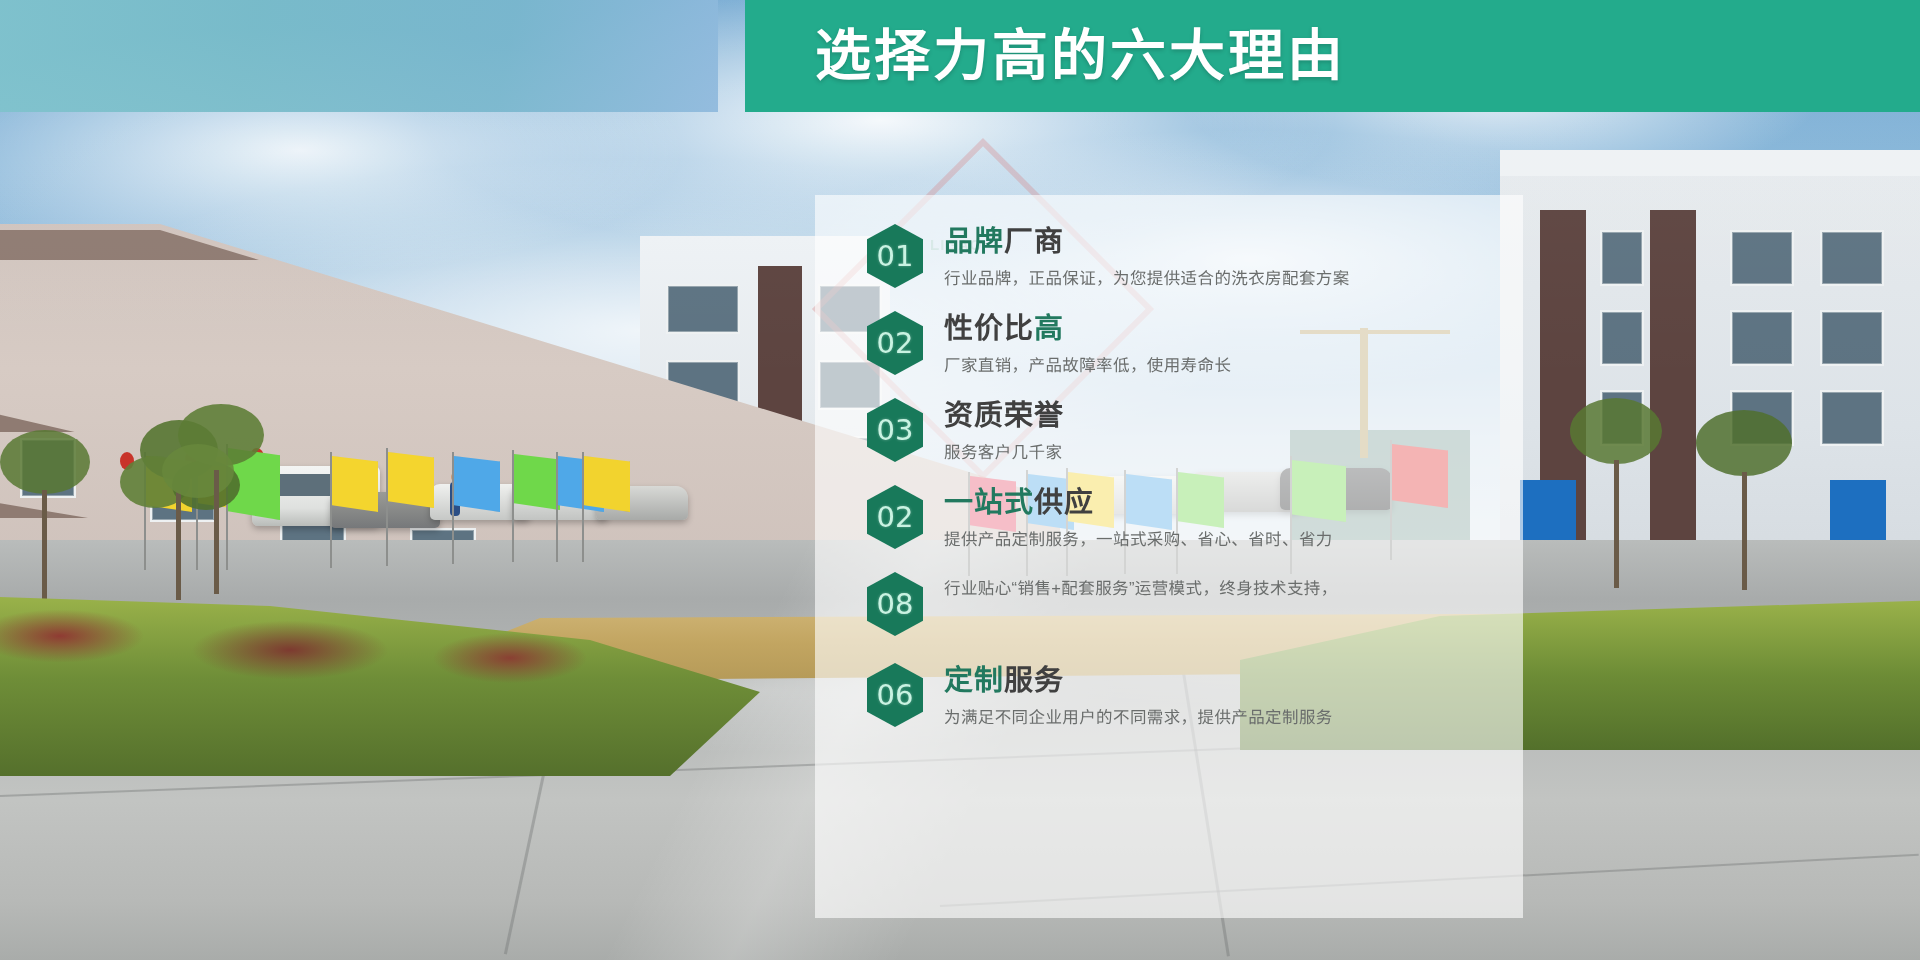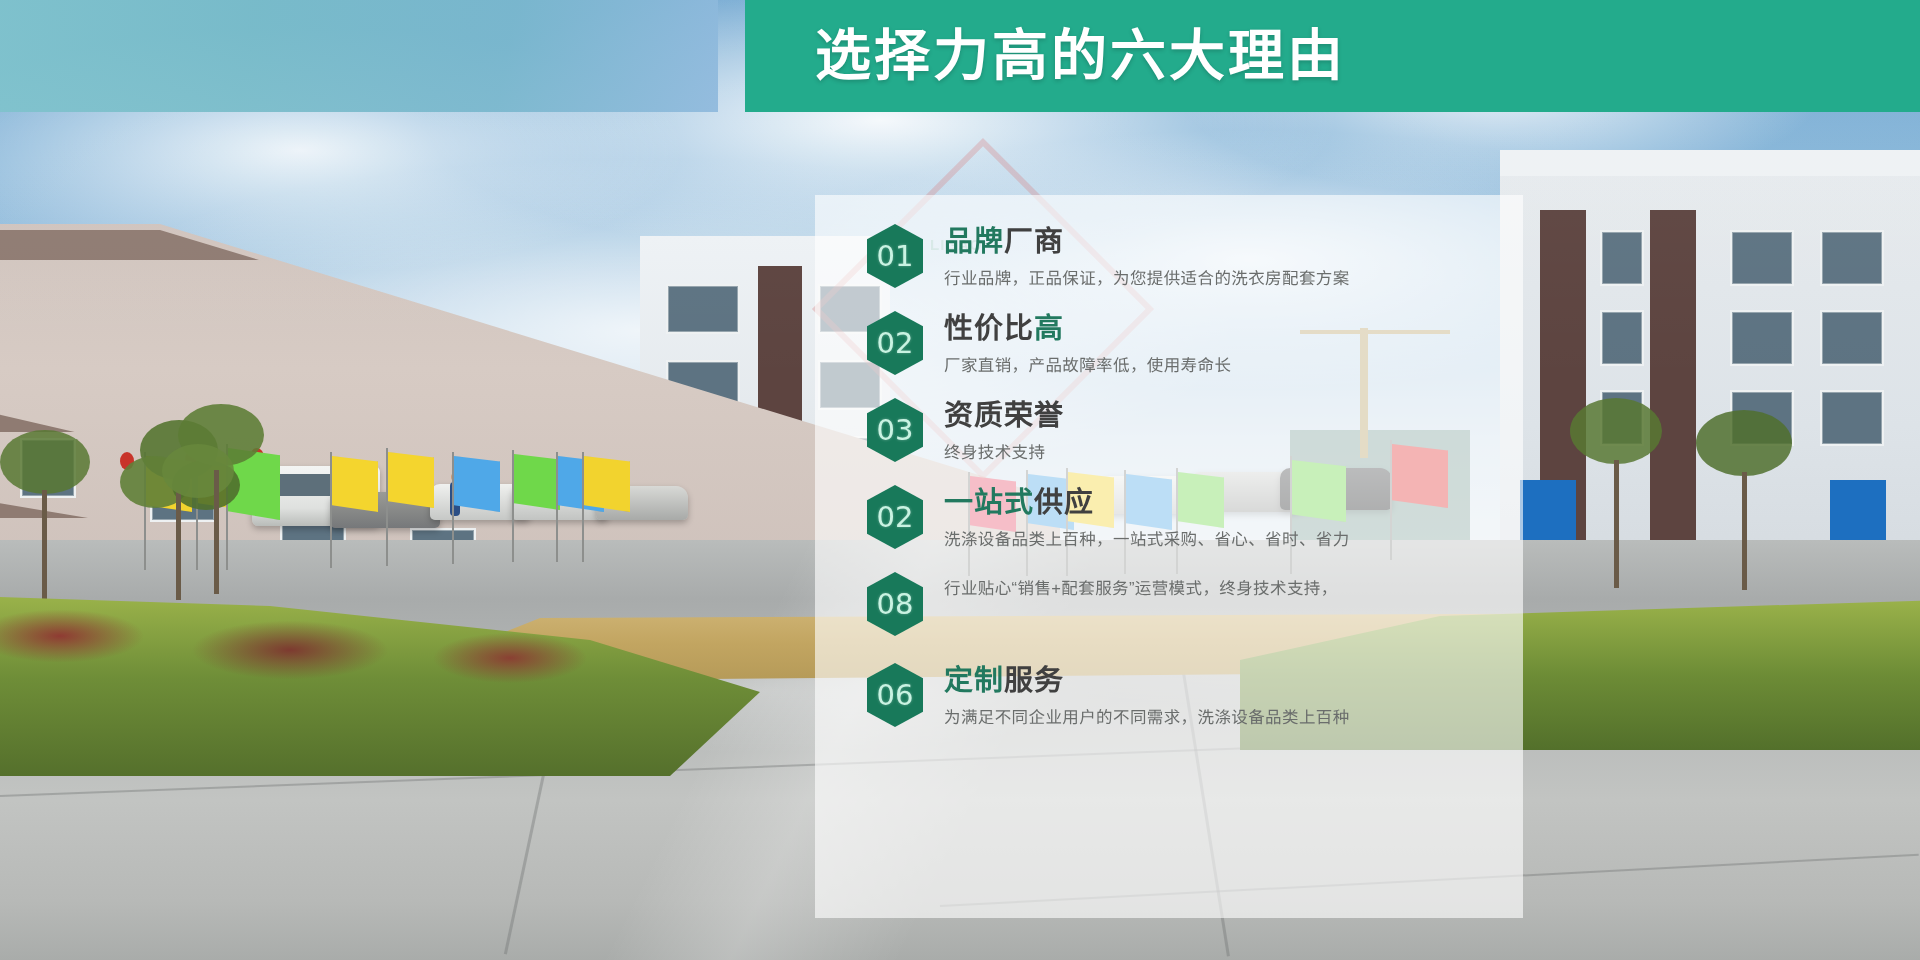--- a/index.html
+++ b/index.html
@@ -369,35 +369,35 @@
 
       <div class="item" style="top:203px;">
         <div class="badge">
           <span>03</span>
         </div>
         <div class="itxt">
           <div class="ttl">
             <span class="d">资质荣誉</span>
           </div>
           <div class="sub">
-            <div>终身技术支持</div>
+            <div>服务客户几千家</div>
           </div>
         </div>
       </div>
 
       <div class="item" style="top:290px;">
         <div class="badge">
           <span>02</span>
         </div>
         <div class="itxt">
           <div class="ttl">
             <span class="g">一站式</span><span class="d">供应</span>
           </div>
           <div class="sub">
-            <div>洗涤设备品类上百种，一站式采购、省心、省时、省力</div>
+            <div>提供产品定制服务，一站式采购、省心、省时、省力</div>
           </div>
         </div>
       </div>
 
       <div class="item" style="top:377px;">
         <div class="badge">
           <span>08</span>
         </div>
         <div class="itxt">
           <div class="sub">
@@ -408,21 +408,21 @@
 
       <div class="item" style="top:468px;">
         <div class="badge">
           <span>06</span>
         </div>
         <div class="itxt">
           <div class="ttl">
             <span class="g">定制</span><span class="d">服务</span>
           </div>
           <div class="sub">
-            <div>为满足不同企业用户的不同需求，洗涤设备品类上百种</div>
+            <div>为满足不同企业用户的不同需求，提供产品定制服务</div>
           </div>
         </div>
       </div>
 
     </div>
   </div>
 
 </div>
 
 </body></html>

